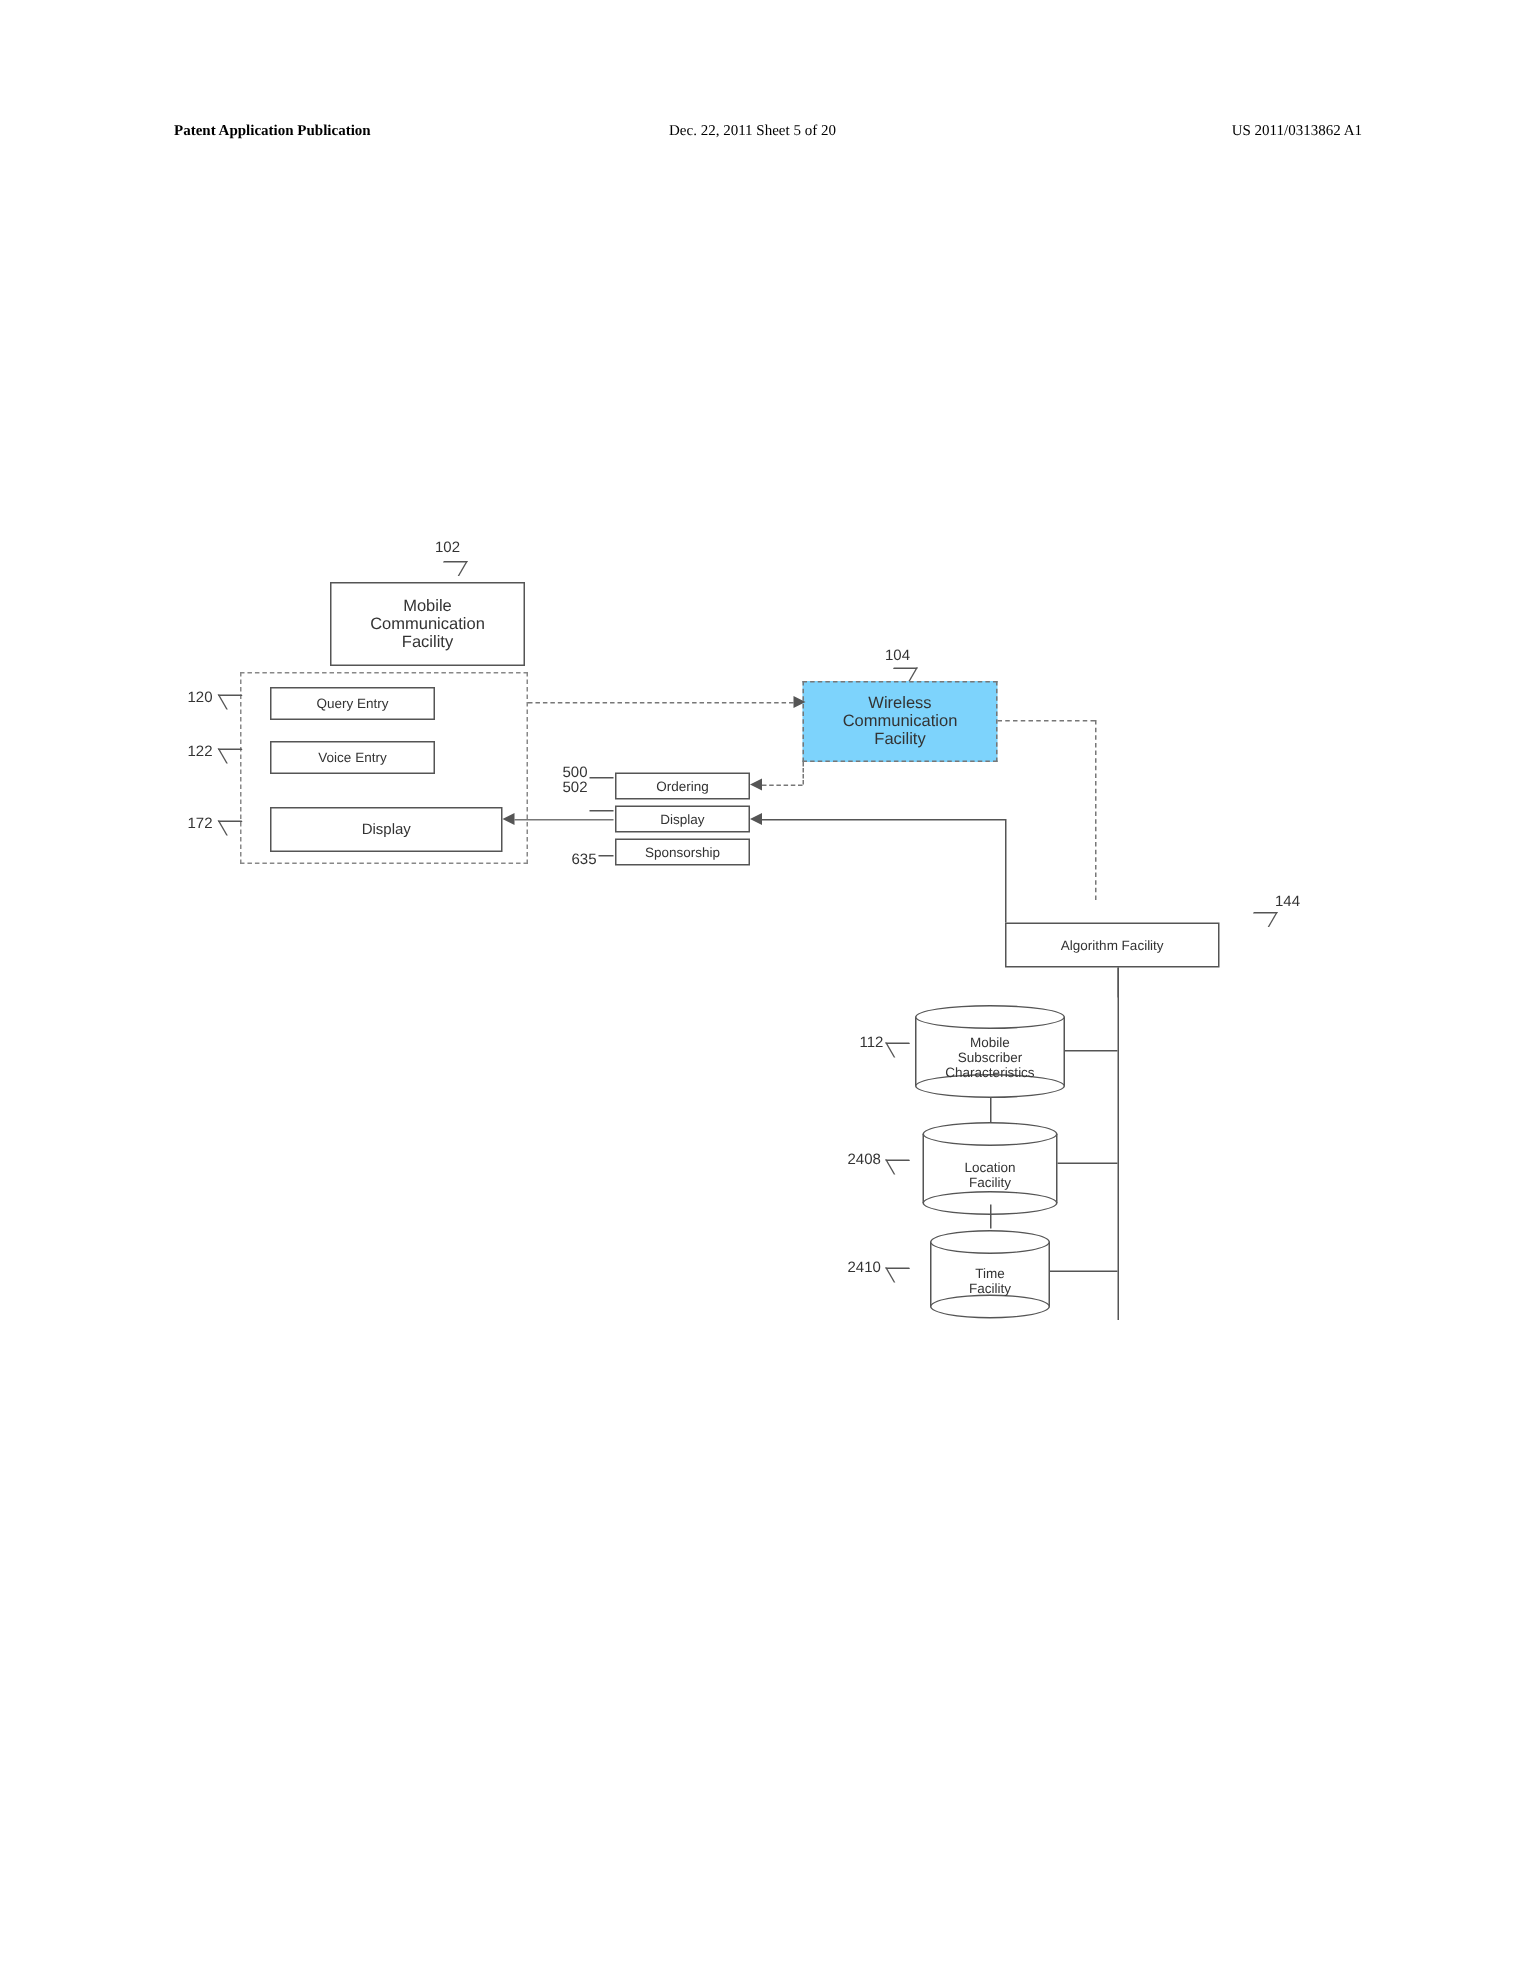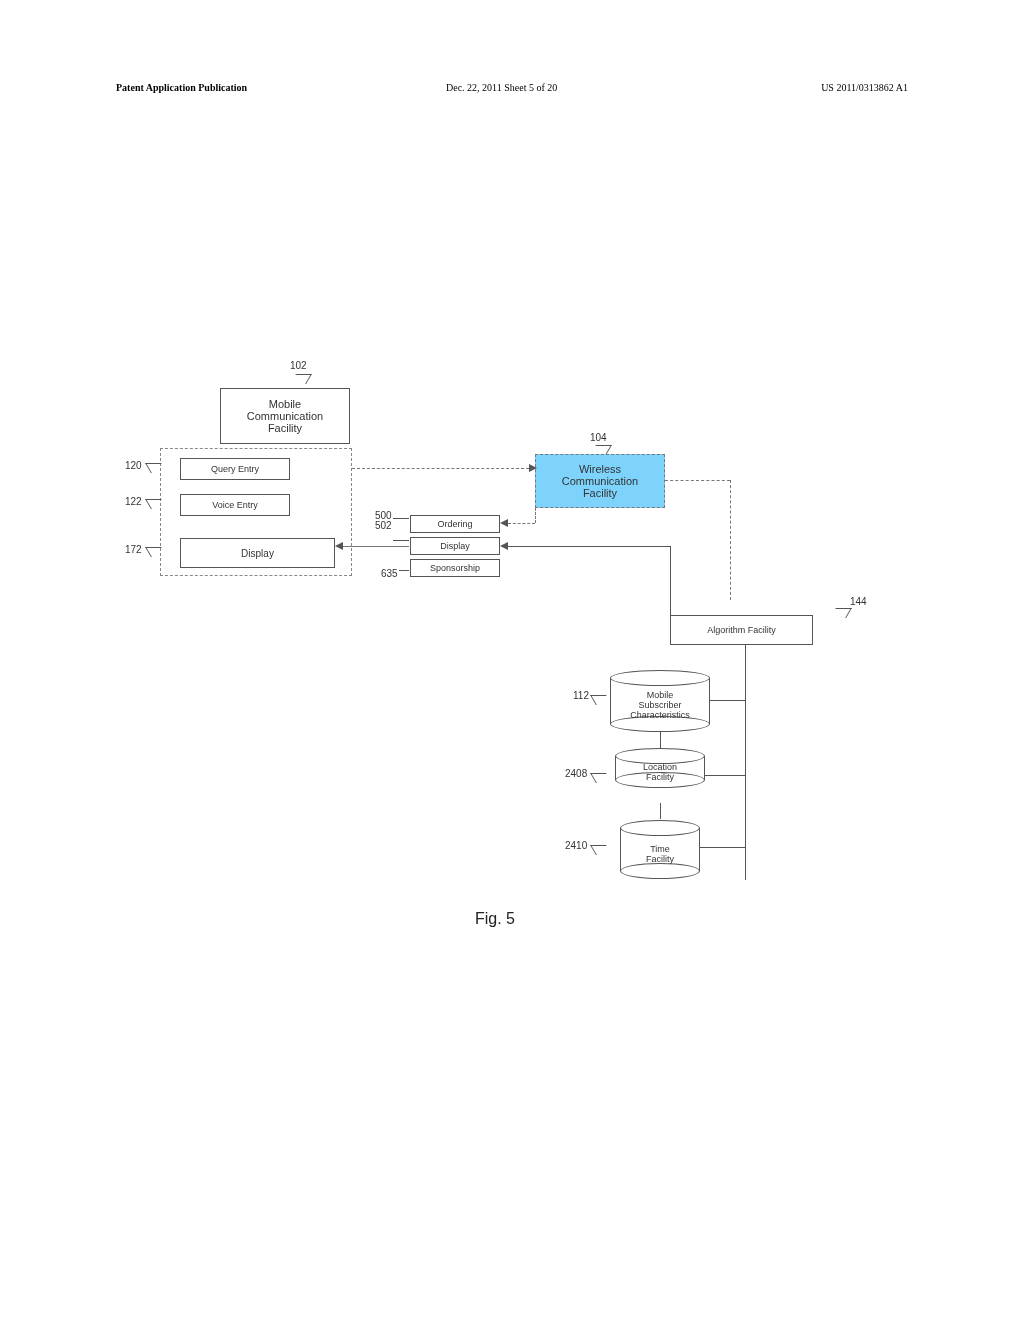--- a/index.html
+++ b/index.html
@@ -221,21 +221,21 @@
 Subscriber
 Characteristics</div>
   </div>
   <div class="ref" style="left:458px; top:340px;">112</div>
   <div class="lead" style="left:478px; top:345px; transform: scaleX(-1) skewX(-30deg);"></div>
   <div class="hline" style="left:595px; top:350px; width:35px;"></div>
   <div class="vline" style="left:630px; top:295px; height:235px;"></div>
 
   <div class="vline" style="left:545px; top:382px; height:16px;"></div>
 
-  <div class="cyl" style="left:500px; top:398px; width:90px; height:40px;">
+  <div class="cyl" style="left:500px; top:398px; width:90px; height:62px;">
     <div class="body"></div>
     <div class="ell-bot"></div>
     <div class="ell-top"></div>
     <div class="label" style="white-space:pre-line;">Location
 Facility</div>
   </div>
   <div class="ref" style="left:450px; top:418px;">2408</div>
   <div class="lead" style="left:478px; top:423px; transform: scaleX(-1) skewX(-30deg);"></div>
   <div class="hline" style="left:590px; top:425px; width:40px;"></div>
 
@@ -245,15 +245,14 @@
     <div class="body"></div>
     <div class="ell-bot"></div>
     <div class="ell-top"></div>
     <div class="label" style="white-space:pre-line;">Time
 Facility</div>
   </div>
   <div class="ref" style="left:450px; top:490px;">2410</div>
   <div class="lead" style="left:478px; top:495px; transform: scaleX(-1) skewX(-30deg);"></div>
   <div class="hline" style="left:585px; top:497px; width:45px;"></div>
 
-  <div class="fig-caption" style="top:560px;">Fig. 5</div>
 
 </div>
 
 </body></html>

